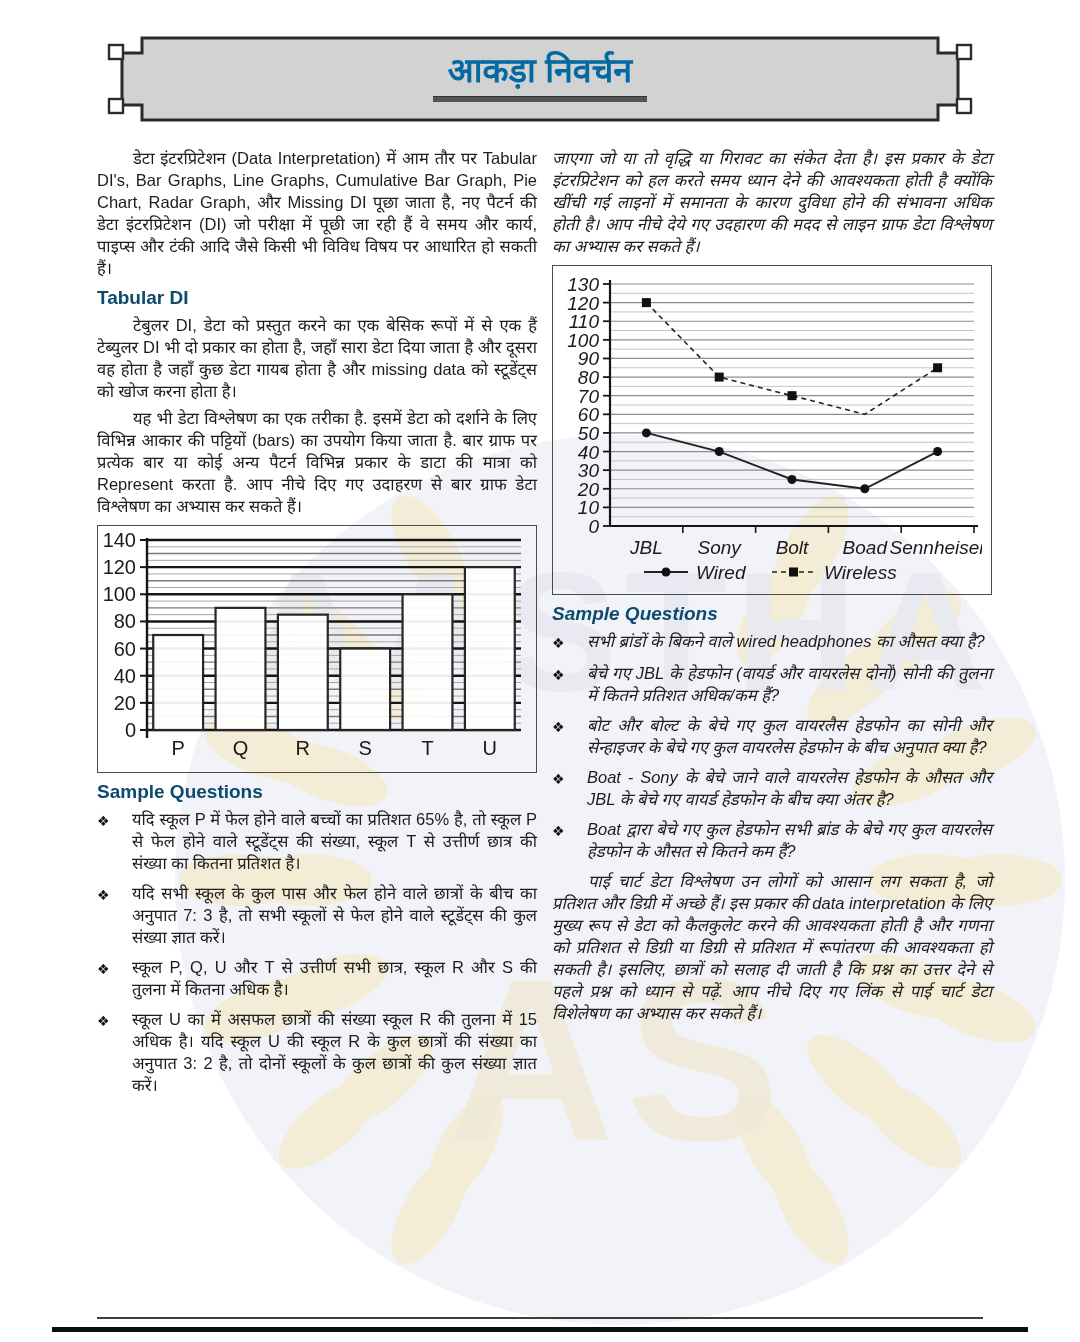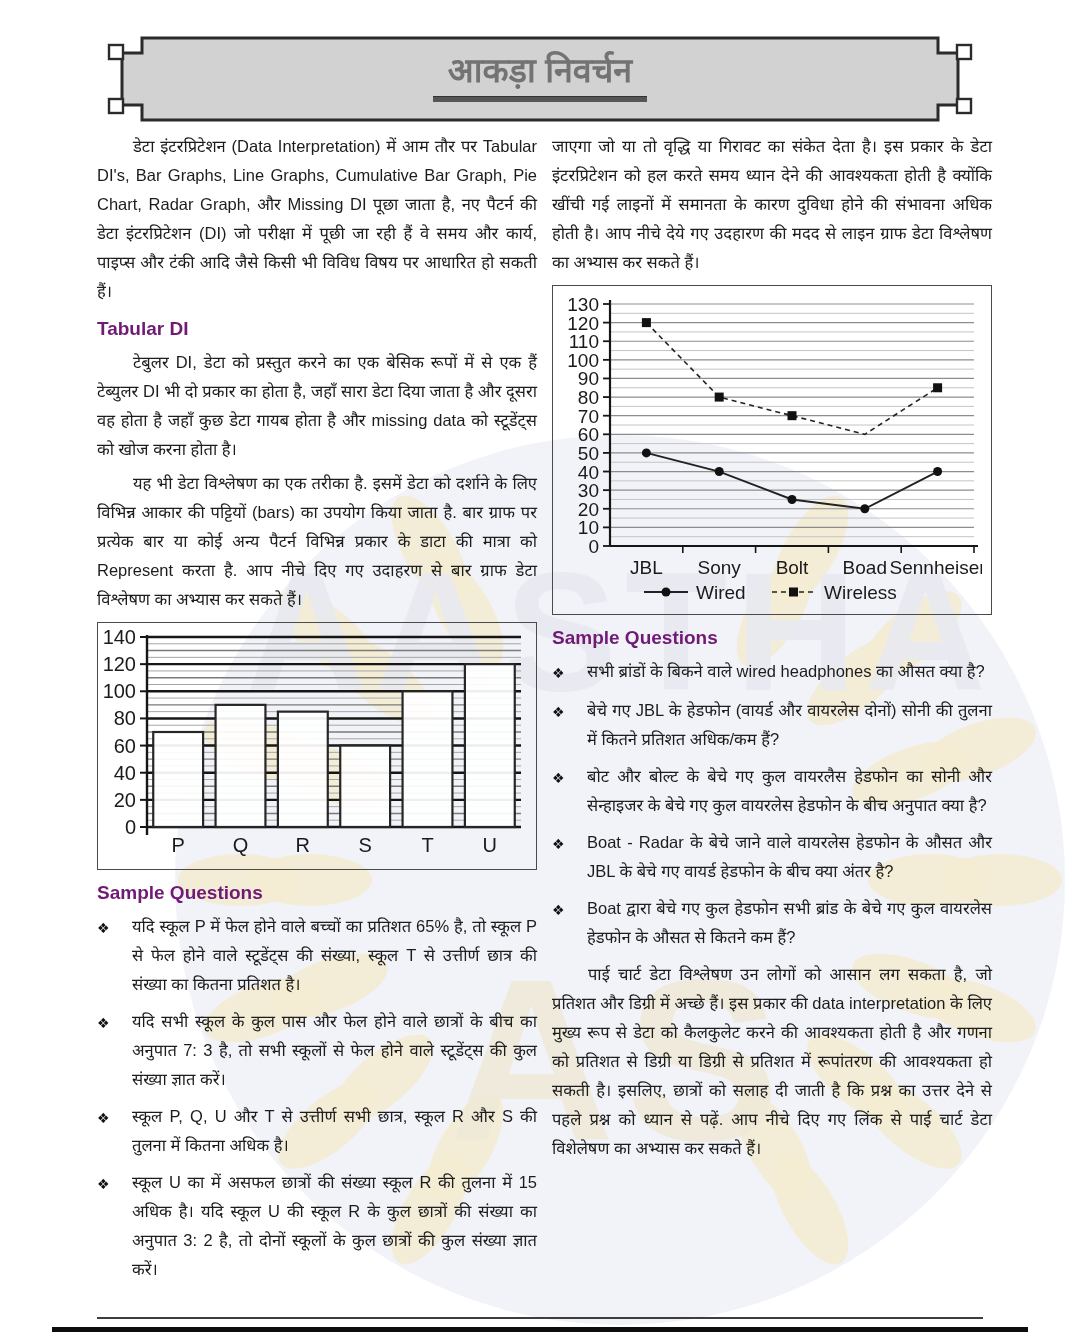--- a/index.html
+++ b/index.html
@@ -4,31 +4,31 @@
 <style>
   html,body{margin:0;padding:0;background:#ffffff;}
   .page{position:relative;width:1080px;height:1342px;background:#ffffff;overflow:hidden;
         font-family:"Liberation Sans","DejaVu Sans",sans-serif;color:#1b1b1b;}
   
   .wm{position:absolute;left:0;top:0;width:1080px;height:1342px;pointer-events:none;}
   
   .banner{position:absolute;left:100px;top:33px;width:880px;height:92px;}
   .banner svg{position:absolute;left:0;top:0;}
   .banner-title{position:absolute;left:0;top:13px;width:100%;text-align:center;
-                font-size:34px;font-weight:bold;color:#737373;}
+                font-size:34px;font-weight:bold;color:#0369a1;}
   .banner-underline{position:absolute;left:50%;transform:translateX(-50%);top:63px;
                 width:214px;height:5px;background:#555;border-top:1px solid #333;}
   
-  .col{position:absolute;top:132px;width:440px;font-size:16.5px;line-height:29px;
+  .col{position:absolute;top:147px;width:440px;font-size:16.5px;line-height:22px;
        text-align:justify;color:#1c1c1c;}
   .col-left{left:97px;}
-  .col-right{left:552px;}
+  .col-right{left:552px;font-style:italic;}
   p.body{margin:0 0 5px 0;}
   p.indent{text-indent:36px;}
-  h3.sec{font-size:19px;font-weight:bold;margin:8px 0 5px 0;color:#701a75;
+  h3.sec{font-size:19px;font-weight:bold;margin:8px 0 5px 0;color:#0c4a6e;
          font-family:"Liberation Sans","DejaVu Sans",sans-serif;}
   ul.qlist{list-style:none;margin:2px 0 4px 0;padding:0;}
   .qitem{display:flex;gap:13px;margin:0 0 8px 0;}
   .qbullet{flex:0 0 22px;font-size:14px;padding-top:2px;color:#111;text-align:left;}
   .qtext{flex:1;}
   
   .chart-card{margin:8px 0 8px 0;border:1.6px solid #4a4a4a;padding:6px 5px 4px 5px;background:transparent;}
   .chart-card svg{display:block;}
   
   .rule-thin{position:absolute;left:97px;width:886px;top:1317px;height:2px;background:#3d3d3d;}
@@ -280,21 +280,21 @@
       <li class="qitem">
         <span class="qbullet">❖</span>
         <span class="qtext">बेचे गए JBL के हेडफोन (वायर्ड और वायरलेस दोनों) सोनी की तुलना में कितने प्रतिशत अधिक/कम हैं?</span>
         </li>
       <li class="qitem">
         <span class="qbullet">❖</span>
         <span class="qtext">बोट और बोल्ट के बेचे गए कुल वायरलैस हेडफोन का सोनी और सेन्हाइजर के बेचे गए कुल वायरलेस हेडफोन के बीच अनुपात क्या है?</span>
         </li>
       <li class="qitem">
         <span class="qbullet">❖</span>
-        <span class="qtext">Boat - Radar के बेचे जाने वाले वायरलेस हेडफोन के औसत और JBL के बेचे गए  वायर्ड हेडफोन के बीच क्या अंतर है?</span>
+        <span class="qtext">Boat - Sony के बेचे जाने वाले वायरलेस हेडफोन के औसत और JBL के बेचे गए  वायर्ड हेडफोन के बीच क्या अंतर है?</span>
         </li>
       <li class="qitem">
         <span class="qbullet">❖</span>
         <span class="qtext">Boat द्वारा बेचे गए कुल हेडफोन सभी ब्रांड के बेचे गए कुल वायरलेस हेडफोन के औसत से कितने कम हैं?</span>
         </li>
     </ul>
 
     <p class="body indent">पाई चार्ट डेटा विश्लेषण उन लोगों को आसान लग सकता है, जो प्रतिशत और डिग्री में अच्छे हैं। इस प्रकार की data interpretation के लिए मुख्य रूप से डेटा को कैलकुलेट करने की आवश्यकता होती है और गणना को प्रतिशत से डिग्री या डिग्री से प्रतिशत में रूपांतरण की आवश्यकता हो सकती है। इसलिए, छात्रों को सलाह दी जाती है कि प्रश्न का उत्तर देने से पहले प्रश्न को ध्यान से पढ़ें. आप नीचे दिए गए लिंक से पाई चार्ट डेटा विशेलेषण का अभ्यास कर सकते हैं।</p>
   </div>
 

